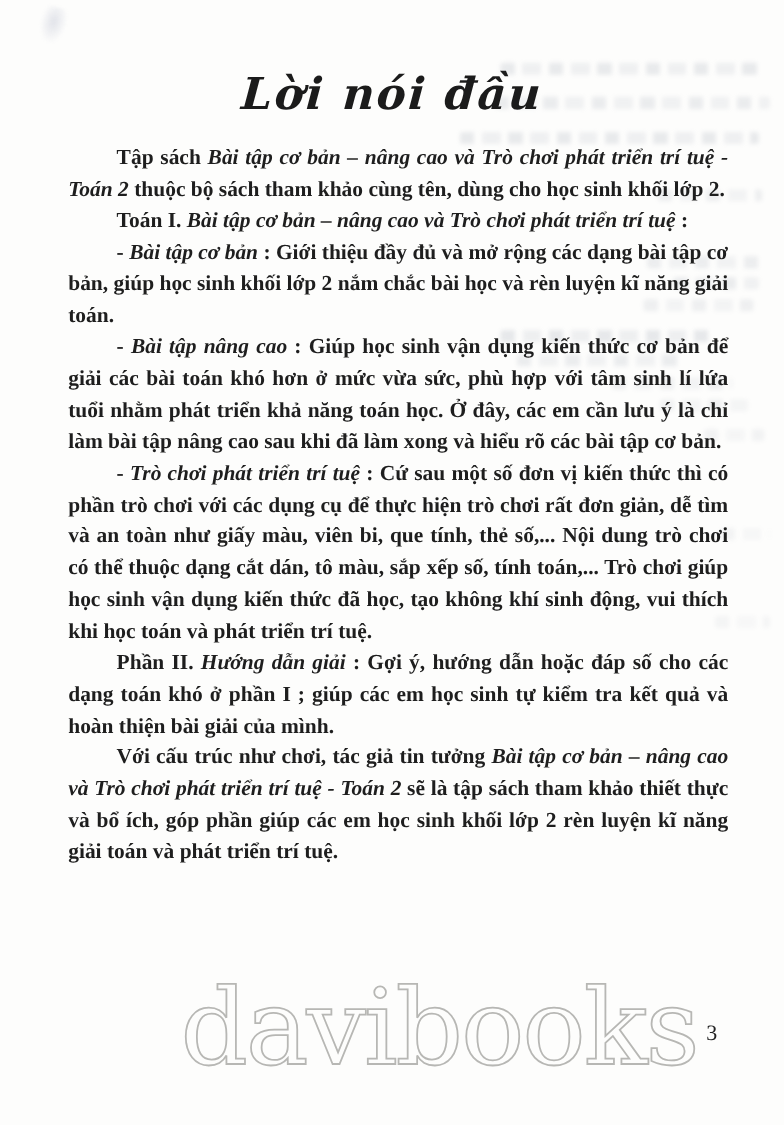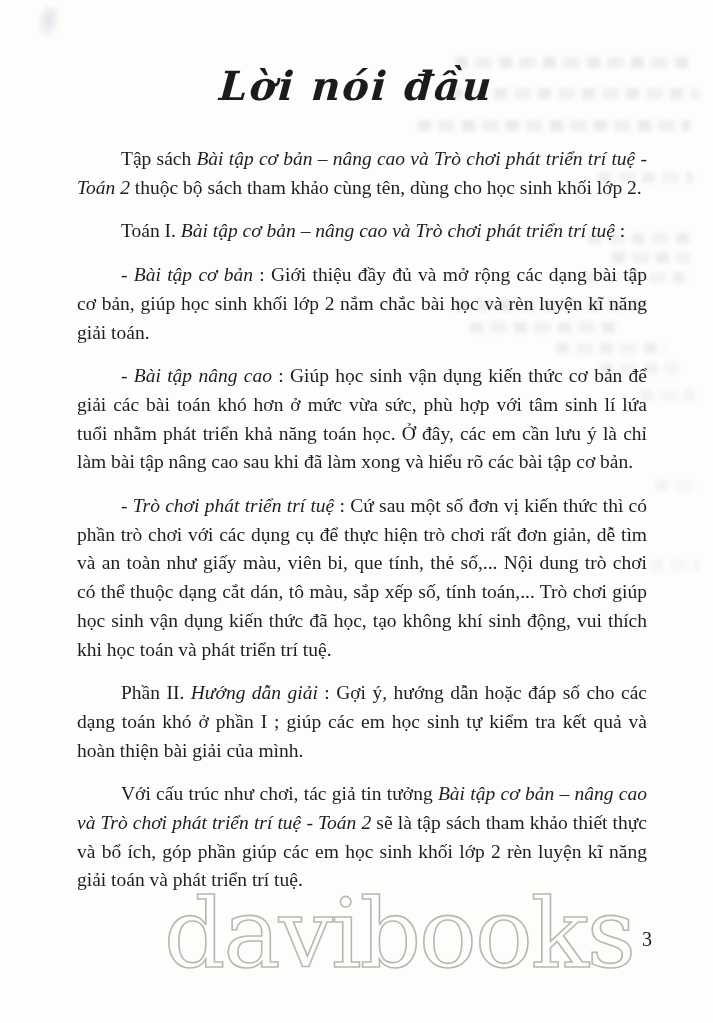--- a/index.html
+++ b/index.html
@@ -61,22 +61,23 @@
   .body-text {
     position: absolute;
     top: 130px;
     left: 62px;
     width: 600px;
     font-size: 19.5px;
     line-height: 28.7px;
     text-align: justify;
   }
   .body-text p {
-    margin: 15px;
+    margin: 0;
     text-indent: 44px;
+    font-weight: bold;
   }
   .body-text i {
     font-style: italic;
   }
 
   .watermark-brand {
     position: absolute;
     left: 164px;
     top: 878px;
     font-family: "DejaVu Serif", serif;

